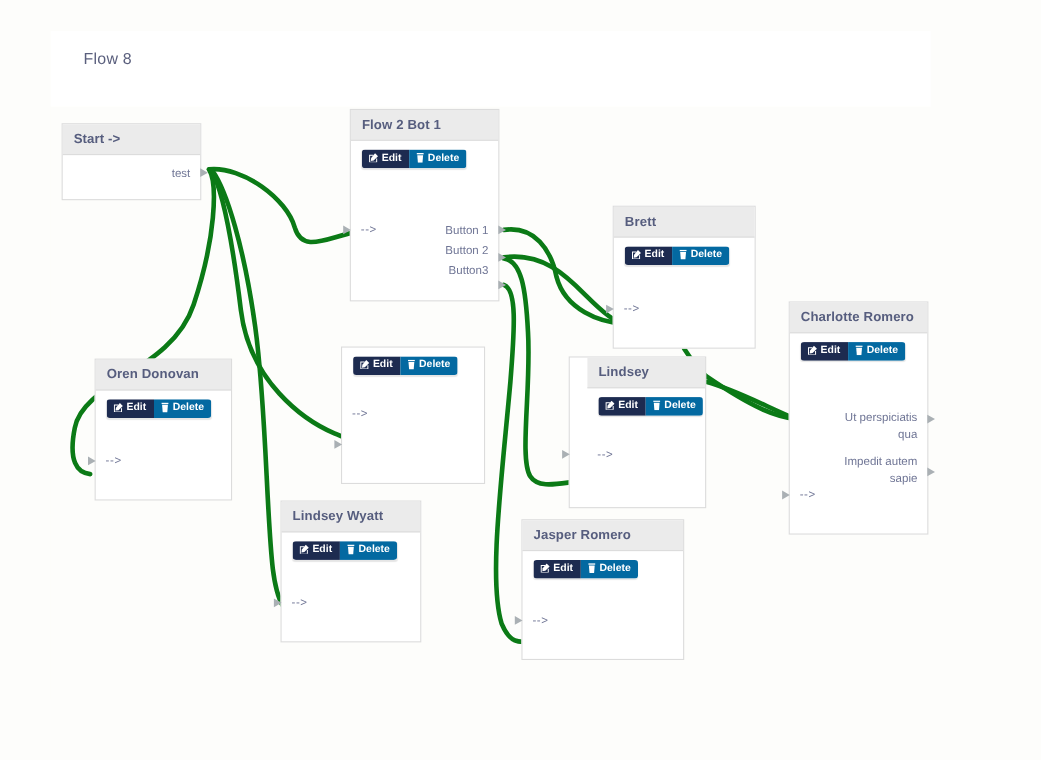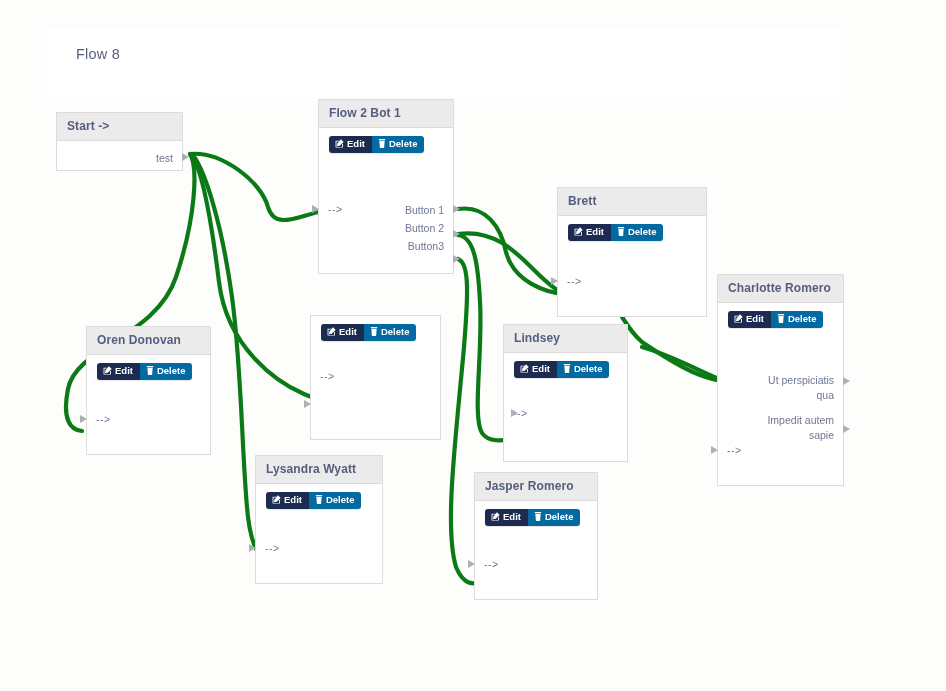--- a/index.html
+++ b/index.html
@@ -162,21 +162,21 @@
         <path d="M 147,58 C 160,76 176,128 186,200 C 196,272 196,368 202,420 C 206,452 214,463 226,464" fill="none" stroke="#0b7a16" stroke-width="4.2" stroke-linecap="round"></path>
         <path d="M 412,112 C 440,108 455,130 460,155 C 468,185 500,196 520,197" fill="none" stroke="#0b7a16" stroke-width="4.2" stroke-linecap="round"></path>
         <path d="M 412,137 C 448,132 470,155 487,172 C 503,188 514,196 520,197" fill="none" stroke="#0b7a16" stroke-width="4.2" stroke-linecap="round"></path>
         <path d="M 412,138 C 428,140 432,165 434,205 C 437,255 426,320 436,336 C 443,347 460,343 476,341" fill="none" stroke="#0b7a16" stroke-width="4.2" stroke-linecap="round"></path>
         <path d="M 412,162 C 424,166 422,200 418,250 C 410,340 398,430 410,470 C 418,489 427,487 436,486" fill="none" stroke="#0b7a16" stroke-width="4.2" stroke-linecap="round"></path>
         <path d="M 576,220 C 584,232 588,238 596,245 C 640,275 660,282 678,284" fill="none" stroke="#0b7a16" stroke-width="4.2" stroke-linecap="round"></path>
         <path d="M 596,250 C 625,258 655,275 678,284" fill="none" stroke="#0b7a16" stroke-width="4.2" stroke-linecap="round"></path>
       </svg>
 
   <div class="nub" style="left: 136px; top: 56px;"></div>
-      <div class="node plain" style="left: 10px; top: 15px; width: 127px; height: 59px;">
+      <div class="node plain" style="left: 10px; top: 15px; width: 127px; height: 70px;">
         <div class="node-header">Start -&gt;</div>
         <div class="node-body">
           <div class="port-out-list" style="top: 8px;">
             <div class="port-out">test</div>
           </div>
         </div>
       </div>
       <div class="nub" style="left: 266px; top: 108px;"></div>
       <div class="nub" style="left: 407px; top: 108px;"></div>
       <div class="nub" style="left: 407px; top: 133px;"></div>
@@ -202,21 +202,21 @@
           </div>
           <div class="port-in" style="top: 75px;">--&gt;</div>
           <div class="port-out-list" style="top: 73px;">
             <div class="port-out">Button 1</div>
             <div class="port-out">Button 2</div>
             <div class="port-out">Button3</div>
           </div>
         </div>
       </div>
       <div class="nub" style="left: 505px; top: 180px;"></div>
-      <div class="node" style="left: 511px; top: 90px; width: 150px; height: 130px;">
+      <div class="node" style="left: 511px; top: 90px; width: 130px; height: 130px;">
         <div class="node-header">Brett</div>
         <div class="node-body">
           <div class="node-toolbar">
             <div class="btn btn-edit">
               <svg width="9" height="9" viewBox="0 0 16 16">
                 <path d="M1 3h7v1.6H2.6v9.8h9.8V9H14v6.1H1z" fill="#fff"></path>
                 <path d="M10.6 0.6 L15.4 5.4 L8.4 12.2 L3.6 12.9 L4.3 8.2 Z" fill="#fff"></path>
               </svg>
               <span>Edit</span>
             </div>
@@ -299,21 +299,21 @@
                 <rect x="1.5" y="0" width="11" height="2.4" fill="#fff"></rect>
                 <path d="M2.3 3.6h9.4l-1 12.4H3.3z" fill="#fff"></path>
               </svg>
               <span>Delete</span>
             </div>
           </div>
           <div class="port-in" style="top: 54px;">--&gt;</div>
         </div>
       </div>
       <div class="nub" style="left: 465px; top: 312px;"></div>
-      <div class="node" style="left: 457px; top: 227px; width: 125px; height: 138px;">
+      <div class="node" style="left: 471px; top: 227px; width: 125px; height: 138px; padding-left: 16px;">
         <div class="node-header">Lindsey</div>
         <div class="node-body">
           <div class="node-toolbar">
             <div class="btn btn-edit">
               <svg width="9" height="9" viewBox="0 0 16 16">
                 <path d="M1 3h7v1.6H2.6v9.8h9.8V9H14v6.1H1z" fill="#fff"></path>
                 <path d="M10.6 0.6 L15.4 5.4 L8.4 12.2 L3.6 12.9 L4.3 8.2 Z" fill="#fff"></path>
               </svg>
               <span>Edit</span>
             </div>
@@ -323,21 +323,21 @@
                 <path d="M2.3 3.6h9.4l-1 12.4H3.3z" fill="#fff"></path>
               </svg>
               <span>Delete</span>
             </div>
           </div>
           <div class="port-in" style="top: 54px;">--&gt;</div>
         </div>
       </div>
       <div class="nub" style="left: 203px; top: 447px;"></div>
       <div class="node" style="left: 209px; top: 358px; width: 128px; height: 129px;">
-        <div class="node-header">Lysandra Wyatt</div>
+        <div class="node-header">Lindsey Wyatt</div>
         <div class="node-body">
           <div class="node-toolbar">
             <div class="btn btn-edit">
               <svg width="9" height="9" viewBox="0 0 16 16">
                 <path d="M1 3h7v1.6H2.6v9.8h9.8V9H14v6.1H1z" fill="#fff"></path>
                 <path d="M10.6 0.6 L15.4 5.4 L8.4 12.2 L3.6 12.9 L4.3 8.2 Z" fill="#fff"></path>
               </svg>
               <span>Edit</span>
             </div>
             <div class="btn btn-delete">
@@ -345,21 +345,21 @@
                 <rect x="1.5" y="0" width="11" height="2.4" fill="#fff"></rect>
                 <path d="M2.3 3.6h9.4l-1 12.4H3.3z" fill="#fff"></path>
               </svg>
               <span>Delete</span>
             </div>
           </div>
           <div class="port-in" style="top: 58px;">--&gt;</div>
         </div>
       </div>
       <div class="nub" style="left: 422px; top: 463px;"></div>
-      <div class="node" style="left: 428px; top: 375px; width: 124px; height: 128px;">
+      <div class="node" style="left: 428px; top: 375px; width: 148px; height: 128px;">
         <div class="node-header">Jasper Romero</div>
         <div class="node-body">
           <div class="node-toolbar">
             <div class="btn btn-edit">
               <svg width="9" height="9" viewBox="0 0 16 16">
                 <path d="M1 3h7v1.6H2.6v9.8h9.8V9H14v6.1H1z" fill="#fff"></path>
                 <path d="M10.6 0.6 L15.4 5.4 L8.4 12.2 L3.6 12.9 L4.3 8.2 Z" fill="#fff"></path>
               </svg>
               <span>Edit</span>
             </div>

